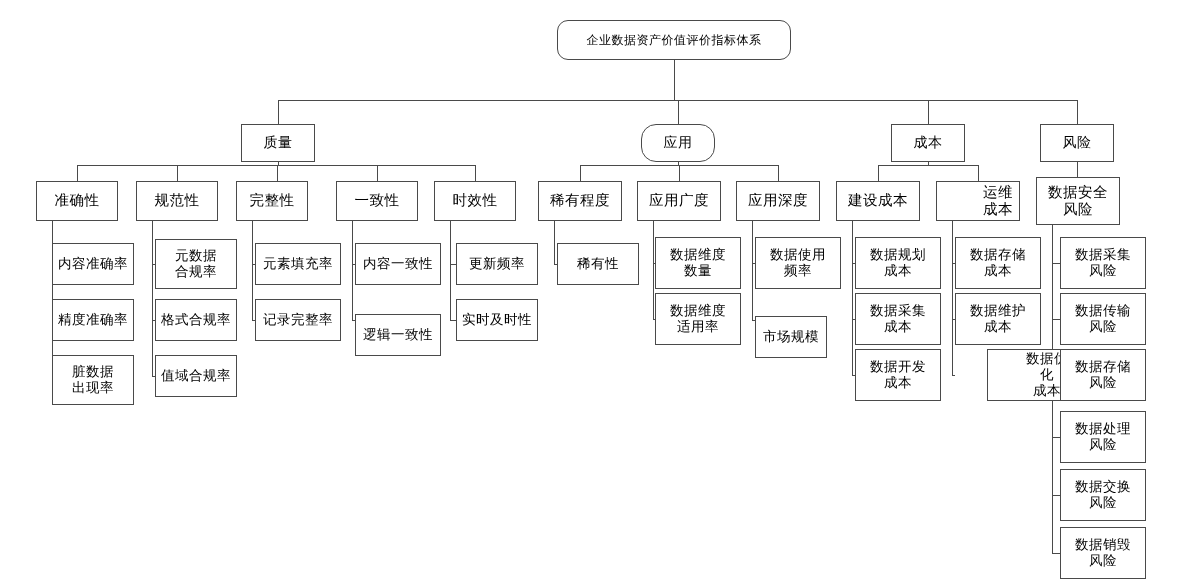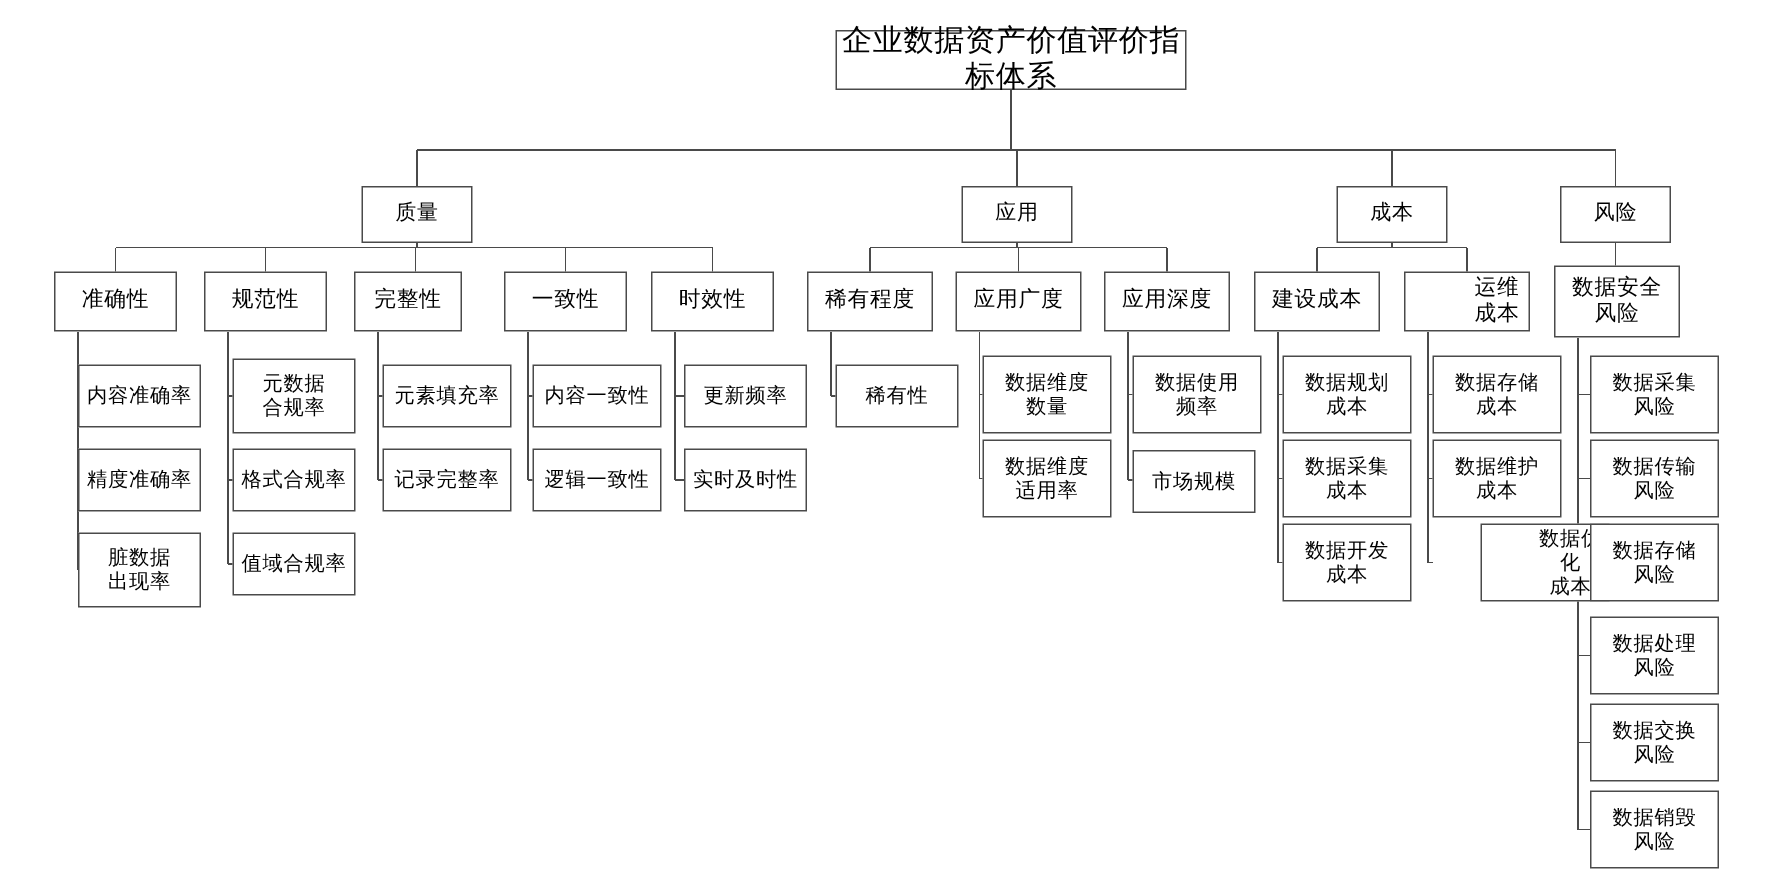--- a/index.html
+++ b/index.html
@@ -34,21 +34,22 @@
     align-items: center;
     justify-content: center;
     text-align: center;
     line-height: 1.18;
     font-size: 14.5px;
     color: #000;
     white-space: pre-line;
     letter-spacing: 0.5px;
   }
   .node.root {
-    font-size: 20px;
+    font-size: 12px;
+    border-radius: 11px;
   }
   .node.level1 {
     font-size: 14px;
   }
   .node.level2 {
     font-size: 14.5px;
   }
   .node.leaf {
     font-size: 13.5px;
   }
@@ -156,21 +157,21 @@
       <line x1="1052" y1="225" x2="1052" y2="437" stroke="#4a4a4a" stroke-width="1" shape-rendering="crispEdges"></line>
       <line x1="1052" y1="437" x2="1060" y2="437" stroke="#4a4a4a" stroke-width="1" shape-rendering="crispEdges"></line>
       <line x1="1052" y1="225" x2="1052" y2="495" stroke="#4a4a4a" stroke-width="1" shape-rendering="crispEdges"></line>
       <line x1="1052" y1="495" x2="1060" y2="495" stroke="#4a4a4a" stroke-width="1" shape-rendering="crispEdges"></line>
       <line x1="1052" y1="225" x2="1052" y2="553" stroke="#4a4a4a" stroke-width="1" shape-rendering="crispEdges"></line>
       <line x1="1052" y1="553" x2="1060" y2="553" stroke="#4a4a4a" stroke-width="1" shape-rendering="crispEdges"></line>
     </svg>
   <div id="nodes">
       <div class="node root" style="left: 557px; top: 20px; width: 234px; height: 40px; border-color: rgb(74, 74, 74);">企业数据资产价值评价指标体系</div>
       <div class="node level1" style="left: 241px; top: 124px; width: 74px; height: 38px; border-color: rgb(74, 74, 74);">质量</div>
-      <div class="node level1" style="left: 641px; top: 124px; width: 74px; height: 38px; border-color: rgb(74, 74, 74);">应用</div>
+      <div class="node level1" style="left: 641px; top: 124px; width: 74px; height: 38px; border-color: rgb(74, 74, 74); border-radius: 15px;">应用</div>
       <div class="node level1" style="left: 891px; top: 124px; width: 74px; height: 38px; border-color: rgb(74, 74, 74);">成本</div>
       <div class="node level1" style="left: 1040px; top: 124px; width: 74px; height: 38px; border-color: rgb(74, 74, 74);">风险</div>
       <div class="node level2" style="left: 36px; top: 181px; width: 82px; height: 40px; border-color: rgb(74, 74, 74);">准确性</div>
       <div class="node level2" style="left: 136px; top: 181px; width: 82px; height: 40px; border-color: rgb(74, 74, 74);">规范性</div>
       <div class="node level2" style="left: 236px; top: 181px; width: 72px; height: 40px; border-color: rgb(74, 74, 74);">完整性</div>
       <div class="node level2" style="left: 336px; top: 181px; width: 82px; height: 40px; border-color: rgb(74, 74, 74);">一致性</div>
       <div class="node level2" style="left: 434px; top: 181px; width: 82px; height: 40px; border-color: rgb(74, 74, 74);">时效性</div>
       <div class="node level2" style="left: 538px; top: 181px; width: 84px; height: 40px; border-color: rgb(74, 74, 74);">稀有程度</div>
       <div class="node level2" style="left: 637px; top: 181px; width: 84px; height: 40px; border-color: rgb(74, 74, 74);">应用广度</div>
       <div class="node level2" style="left: 736px; top: 181px; width: 84px; height: 40px; border-color: rgb(74, 74, 74);">应用深度</div>
@@ -182,31 +183,31 @@
       <div class="node leaf" style="left: 52px; top: 299px; width: 82px; height: 42px; border-color: rgb(74, 74, 74);">精度准确率</div>
       <div class="node leaf" style="left: 52px; top: 355px; width: 82px; height: 50px; border-color: rgb(74, 74, 74);">脏数据
 出现率</div>
       <div class="node leaf" style="left: 155px; top: 239px; width: 82px; height: 50px; border-color: rgb(74, 74, 74);">元数据
 合规率</div>
       <div class="node leaf" style="left: 155px; top: 299px; width: 82px; height: 42px; border-color: rgb(74, 74, 74);">格式合规率</div>
       <div class="node leaf" style="left: 155px; top: 355px; width: 82px; height: 42px; border-color: rgb(74, 74, 74);">值域合规率</div>
       <div class="node leaf" style="left: 255px; top: 243px; width: 86px; height: 42px; border-color: rgb(74, 74, 74);">元素填充率</div>
       <div class="node leaf" style="left: 255px; top: 299px; width: 86px; height: 42px; border-color: rgb(74, 74, 74);">记录完整率</div>
       <div class="node leaf" style="left: 355px; top: 243px; width: 86px; height: 42px; border-color: rgb(74, 74, 74);">内容一致性</div>
-      <div class="node leaf" style="left: 355px; top: 299px; width: 86px; height: 42px; border-color: rgb(74, 74, 74);">逻辑一致性</div>
+      <div class="node leaf" style="left: 355px; top: 314px; width: 86px; height: 42px; border-color: rgb(74, 74, 74);">逻辑一致性</div>
       <div class="node leaf" style="left: 456px; top: 243px; width: 82px; height: 42px; border-color: rgb(74, 74, 74);">更新频率</div>
       <div class="node leaf" style="left: 456px; top: 299px; width: 82px; height: 42px; border-color: rgb(74, 74, 74);">实时及时性</div>
       <div class="node leaf" style="left: 557px; top: 243px; width: 82px; height: 42px; border-color: rgb(74, 74, 74);">稀有性</div>
       <div class="node leaf" style="left: 655px; top: 237px; width: 86px; height: 52px; border-color: rgb(74, 74, 74);">数据维度
 数量</div>
       <div class="node leaf" style="left: 655px; top: 293px; width: 86px; height: 52px; border-color: rgb(74, 74, 74);">数据维度
 适用率</div>
       <div class="node leaf" style="left: 755px; top: 237px; width: 86px; height: 52px; border-color: rgb(74, 74, 74);">数据使用
 频率</div>
-      <div class="node leaf" style="left: 755px; top: 300px; width: 82px; height: 42px; border-color: rgb(74, 74, 74);">市场规模</div>
+      <div class="node leaf" style="left: 755px; top: 316px; width: 72px; height: 42px; border-color: rgb(74, 74, 74);">市场规模</div>
       <div class="node leaf" style="left: 855px; top: 237px; width: 86px; height: 52px; border-color: rgb(74, 74, 74);">数据规划
 成本</div>
       <div class="node leaf" style="left: 855px; top: 293px; width: 86px; height: 52px; border-color: rgb(74, 74, 74);">数据采集
 成本</div>
       <div class="node leaf" style="left: 855px; top: 349px; width: 86px; height: 52px; border-color: rgb(74, 74, 74);">数据开发
 成本</div>
       <div class="node leaf" style="left: 955px; top: 237px; width: 86px; height: 52px; border-color: rgb(74, 74, 74);">数据存储
 成本</div>
       <div class="node leaf" style="left: 955px; top: 293px; width: 86px; height: 52px; border-color: rgb(74, 74, 74);">数据维护
 成本</div>

